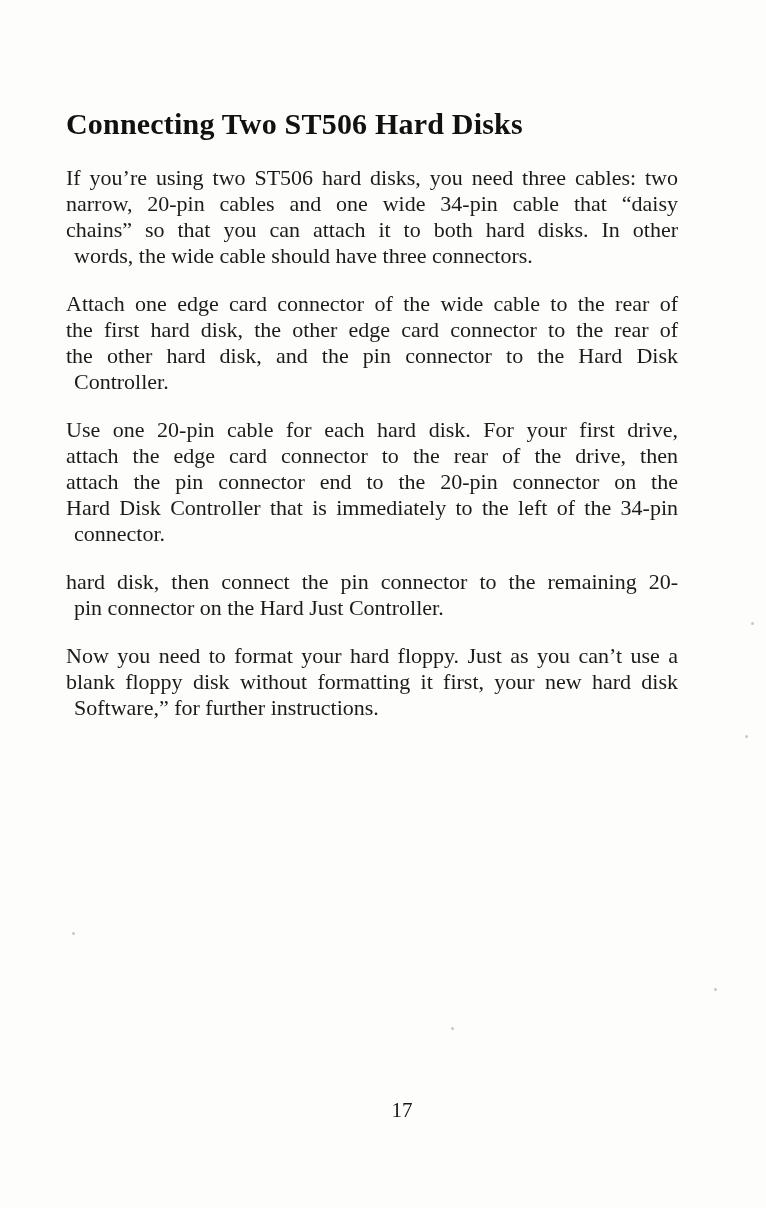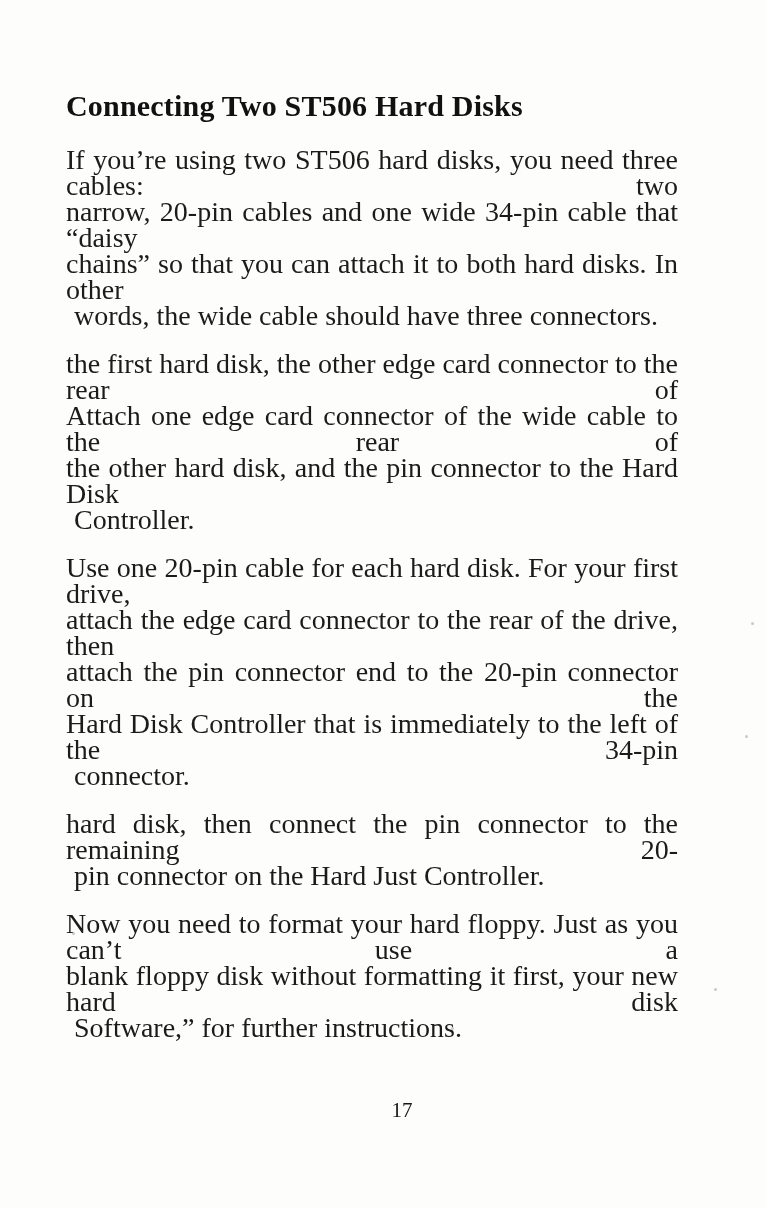--- a/index.html
+++ b/index.html
@@ -13,34 +13,34 @@
     height: 1208px;
     margin: 0 auto;
     background: #fdfdfc;
     color: #1b1b1b;
     font-family: "Liberation Serif", serif;
     overflow: hidden;
   }
   .content {
     position: absolute;
     left: 66px;
-    top: 89px;
+    top: 107px;
     width: 612px;
   }
   h1.heading {
     margin: 0 0 24px 0;
     font-size: 30px;
     line-height: 34px;
     font-weight: bold;
     letter-spacing: 0.2px;
     color: #111;
   }
   .para {
     margin: 0 0 22px 0;
-    font-size: 28px;
+    font-size: 22px;
     line-height: 26px;
   }
   .para .jl {
     text-align: justify;
     text-align-last: justify;
   }
   .para .ll {
     text-align: left;
     margin-left: 8px;
   }
@@ -73,22 +73,22 @@
     <h1 class="heading">Connecting Two ST506 Hard Disks</h1>
 
     <div class="para">
       <div class="jl">If you’re using two ST506 hard disks, you need three cables: two</div>
       <div class="jl">narrow, 20-pin cables and one wide 34-pin cable that “daisy</div>
       <div class="jl">chains” so that you can attach it to both hard disks. In other</div>
       <div class="ll">words, the wide cable should have three connectors.</div>
     </div>
 
     <div class="para">
+      <div class="jl">Attach one edge card connector of the wide cable to the rear of</div>
       <div class="jl">the first hard disk, the other edge card connector to the rear of</div>
-      <div class="jl">Attach one edge card connector of the wide cable to the rear of</div>
       <div class="jl">the other hard disk, and the pin connector to the Hard Disk</div>
       <div class="ll">Controller.</div>
     </div>
 
     <div class="para">
       <div class="jl">Use one 20-pin cable for each hard disk. For your first drive,</div>
       <div class="jl">attach the edge card connector to the rear of the drive, then</div>
       <div class="jl">attach the pin connector end to the 20-pin connector on the</div>
       <div class="jl">Hard Disk Controller that is immediately to the left of the 34-pin</div>
       <div class="ll">connector.</div>

